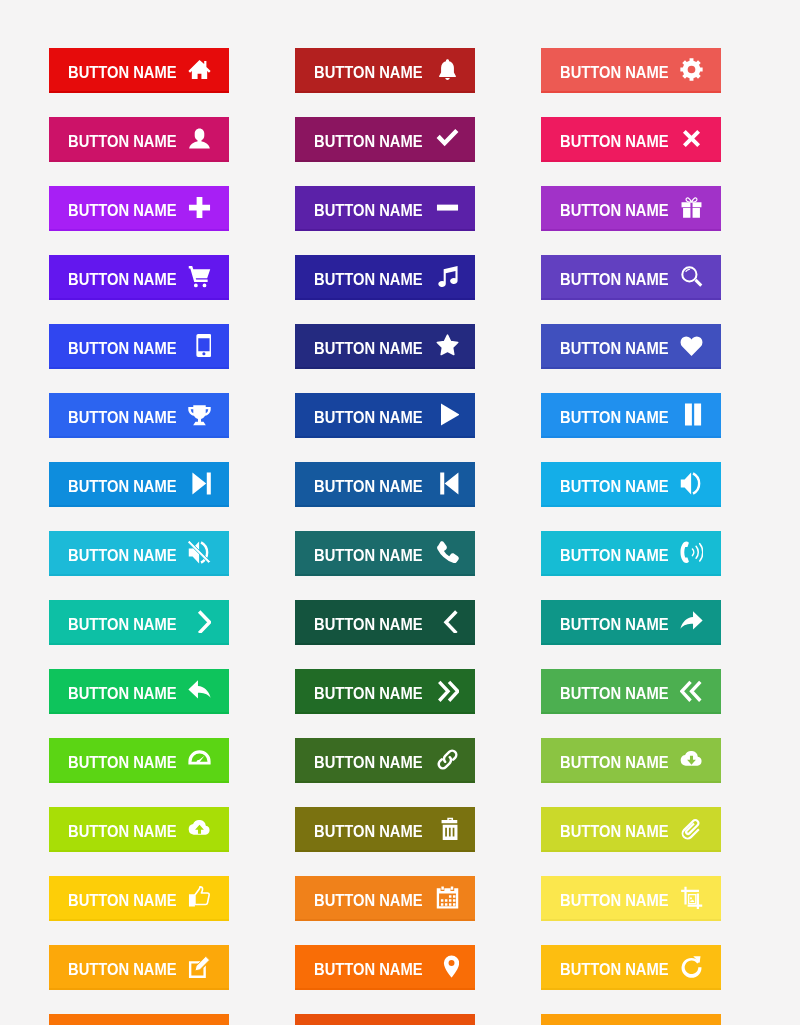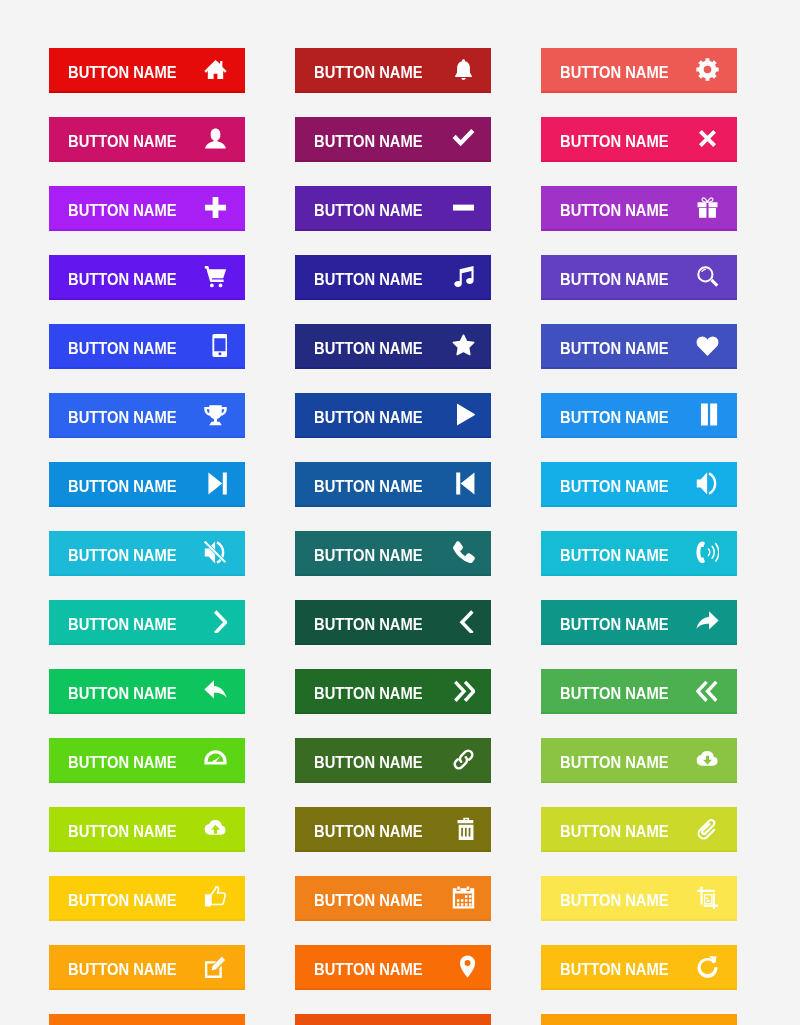--- a/index.html
+++ b/index.html
@@ -1,19 +1,19 @@
 <!DOCTYPE html>
 <html><head>
 <meta charset="utf-8">
 <style>
 *{margin:0;padding:0;box-sizing:border-box}
 html,body{width:800px;height:1025px;overflow:hidden}
 body{background:#f5f4f4;font-family:"Liberation Sans",sans-serif;position:relative}
 #grid{position:absolute;left:49px;top:48px;width:688px}
-.btn{position:absolute;width:196px;height:43px;display:flex;align-items:center}
+.btn{position:absolute;width:180px;height:43px;display:flex;align-items:center}
 .btn.c1{left:0} .btn.c2{left:246px} .btn.c3{left:492px}
 .lbl{color:#fff;font-size:15.6px;font-weight:bold;position:absolute;left:18.8px;top:25px;transform:translateY(-50%) scaleX(.945);transform-origin:left center;line-height:1;white-space:nowrap}
 .ic{position:absolute;right:17.5px;width:23px;height:23px;display:block}
 .btn.c1 .ic{right:18px}
 .btn.c2 .ic{right:16.5px}
 .btn.c3 .ic{right:18px}
 .ic svg{width:100%;height:100%;fill:#fff;display:block}
 .btn[data-style="0"]{background:#e60b0b;--bg:#e60b0b;box-shadow:0 2px 0 #d40000}
 .btn[data-style="1"]{background:#b3201f;--bg:#b3201f;box-shadow:0 2px 0 #a81a19}
 .btn[data-style="2"]{background:#ec5a53;--bg:#ec5a53;box-shadow:0 2px 0 #e8483f}

